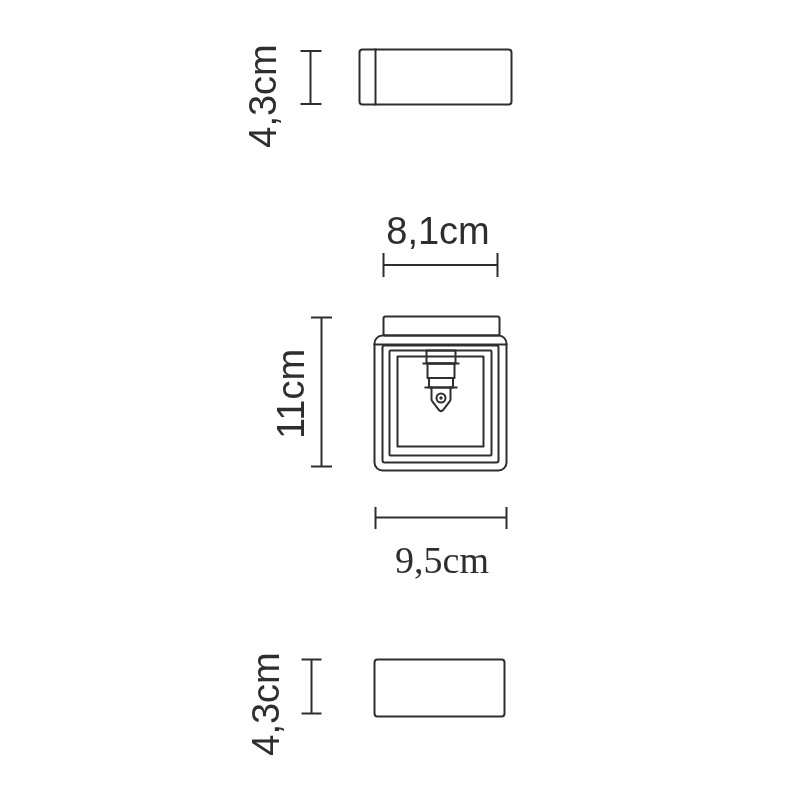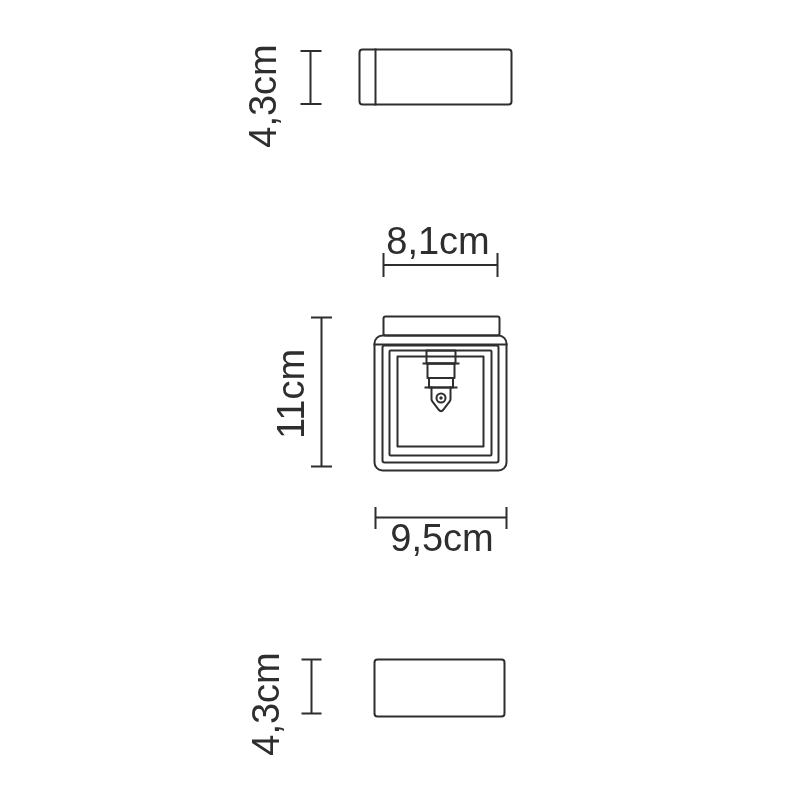--- a/index.html
+++ b/index.html
@@ -67,21 +67,21 @@
 
       <path d="M375.5,508 V528 M375.5,517.5 H506.5 M506.5,508 V528"></path>
 
       <rect x="374.5" y="659.5" width="130" height="57" rx="3"></rect>
       <path d="M302.5,659.5 H320.5 M311.5,659.5 V713.5 M302.5,713.5 H320.5"></path>
     </g>
   </svg>
 
   <div class="dim-label vertical" style="left:263px; top:96px;">4,3cm</div>
 
-  <div class="dim-label" style="left:438px; top:241px;">8,1cm</div>
+  <div class="dim-label" style="left:438px; top:231px;">8,1cm</div>
 
   <div class="dim-label vertical" style="left:291px; top:394px;">11cm</div>
 
-  <div class="dim-label" style="left:442px; top:538px;">9,5cm</div>
+  <div class="dim-label" style="left:442px; top:560px;font-family:Liberation Serif, serif;">9,5cm</div>
 
   <div class="dim-label vertical" style="left:266px; top:704px;">4,3cm</div>
 
 </div>
 
 </body></html>

